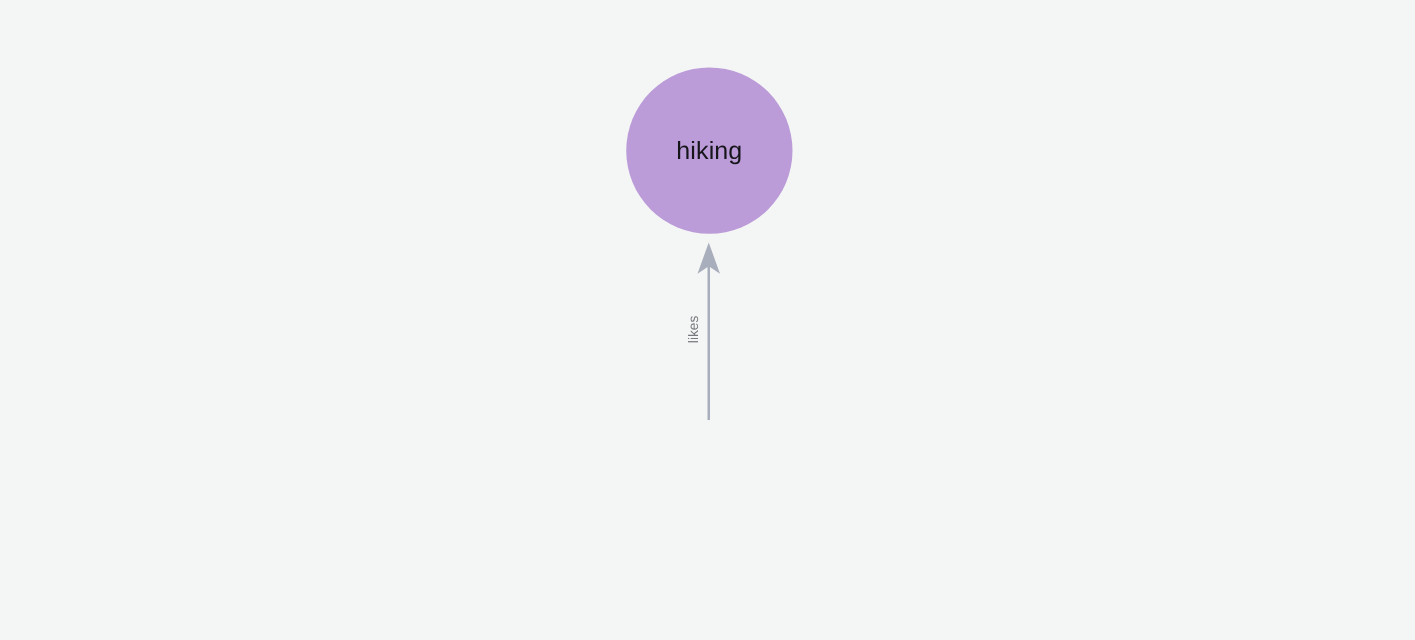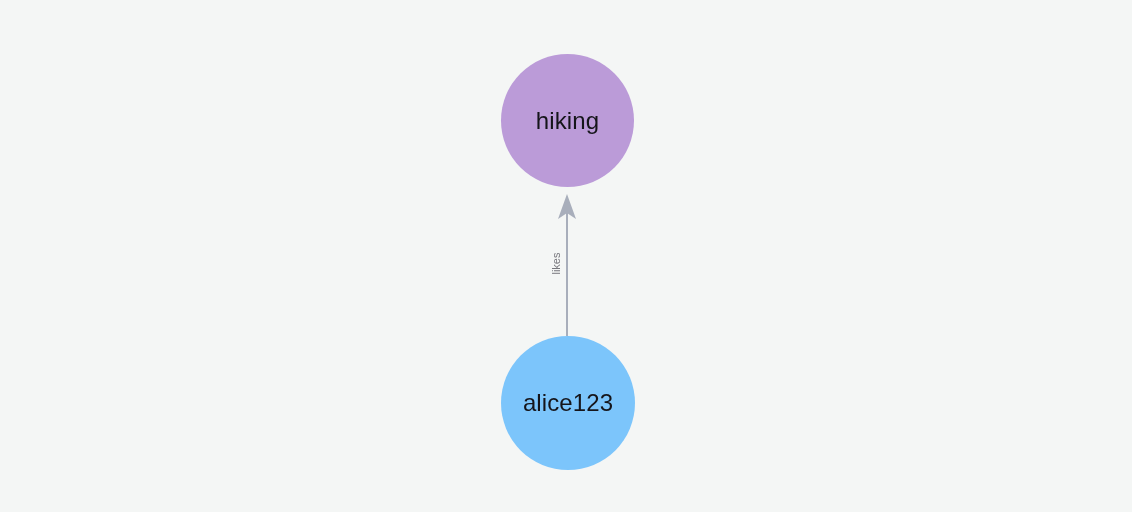--- a/index.html
+++ b/index.html
@@ -28,21 +28,21 @@
   .node {
     position: absolute;
     border-radius: 50%;
     display: flex;
     align-items: center;
     justify-content: center;
     box-sizing: border-box;
   }
   .node-label {
     font-family: "Liberation Sans", sans-serif;
-    font-size: 24px;
+    font-size: 20px;
     color: #15151a;
     line-height: 1;
     letter-spacing: 0.1px;
     white-space: nowrap;
     user-select: none;
   }
   #node-hiking {
     left: 501px;
     top: 54px;
     width: 133px;
@@ -83,17 +83,14 @@
     <line x1="567" y1="336" x2="567" y2="210" stroke="#a8aebb" stroke-width="2"></line>
     <polygon points="567,194 576,219 567,213 558,219" fill="#a8aebb"></polygon>
   </svg>
 
   <div class="edge-label" id="edge-label-likes">likes</div>
 
   <div class="node" id="node-hiking">
     <span class="node-label">hiking</span>
   </div>
 
-  <div class="node" id="node-alice123">
-    <span class="node-label">alice123</span>
-  </div>
 
 </div>
 
 </body></html>

